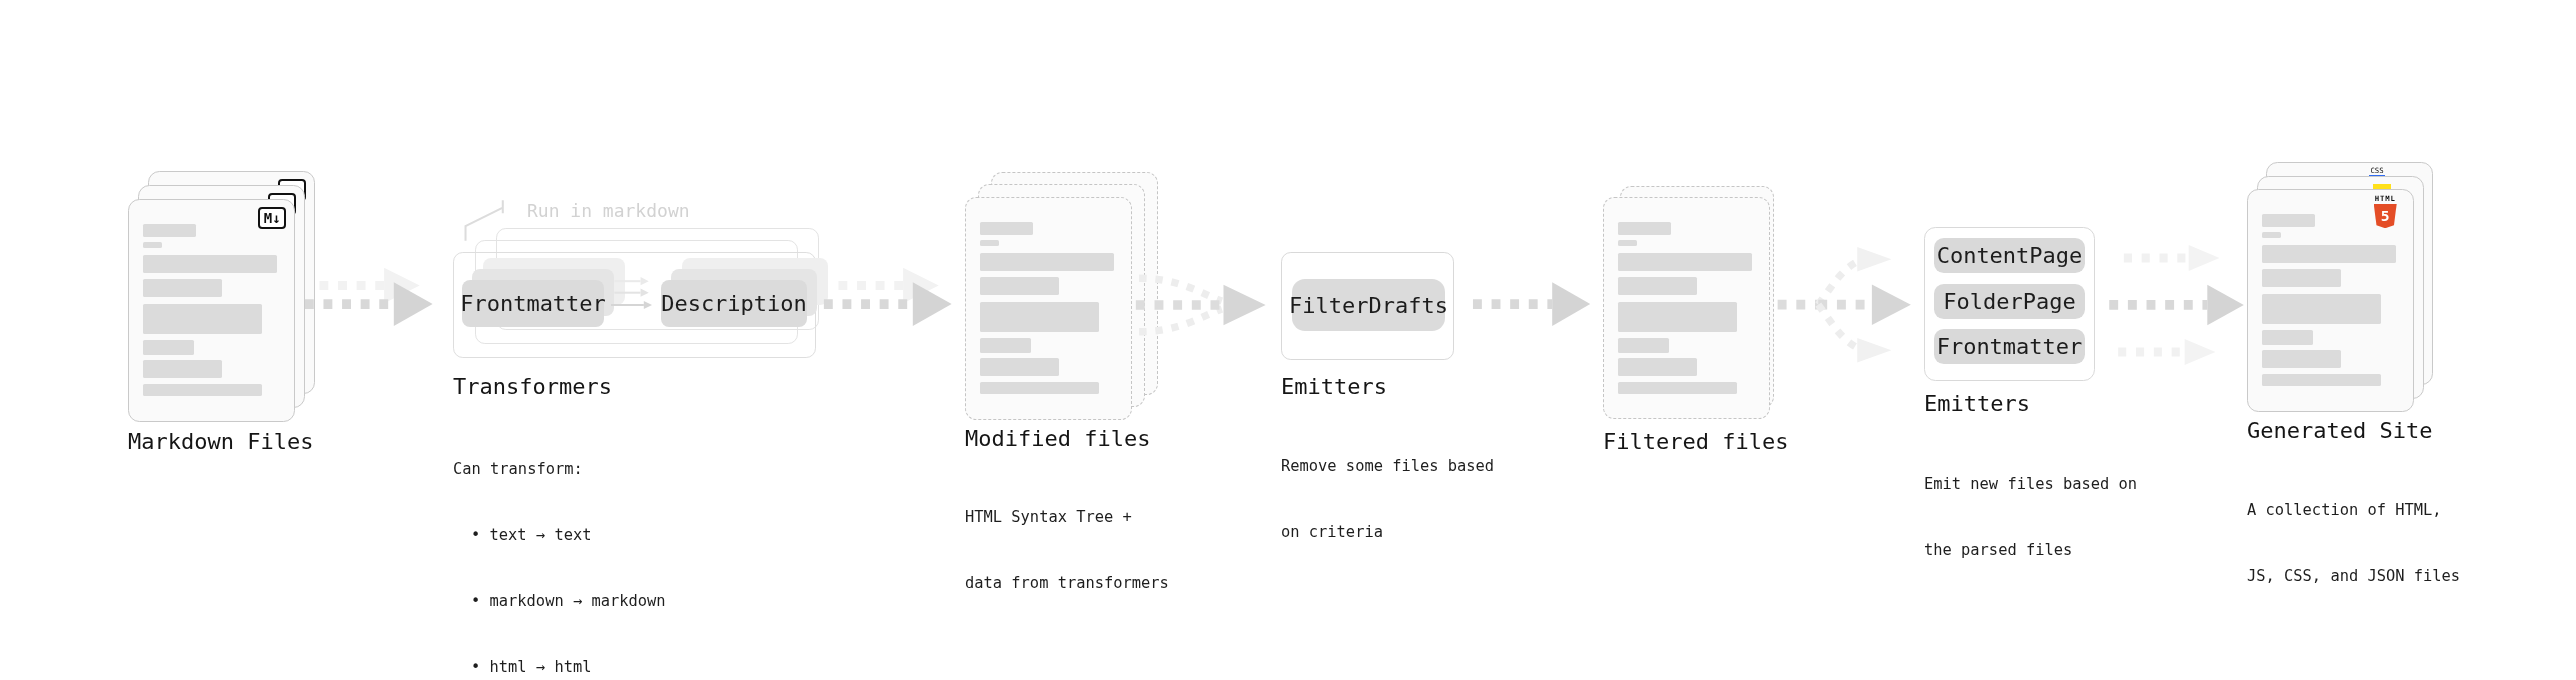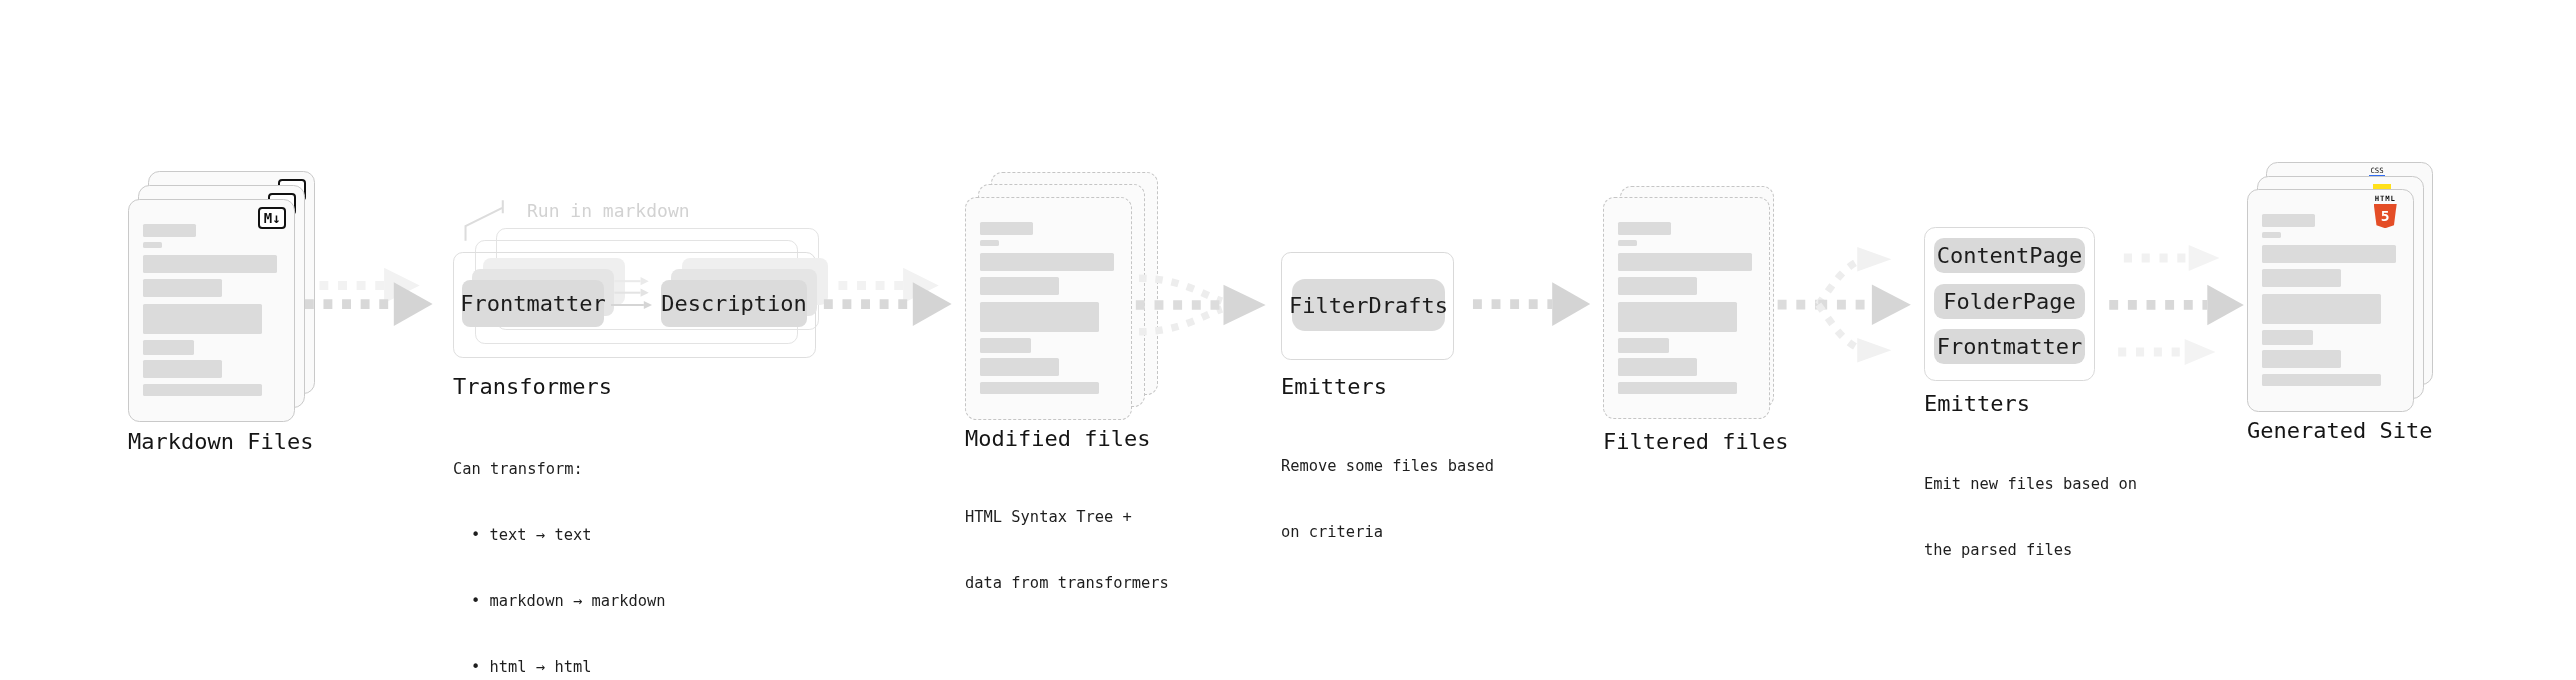--- a/index.html
+++ b/index.html
@@ -268,15 +268,19 @@
   <div class="bar" style="left: 14px; top: 24.4px; width: 53px; height: 12.2px;"></div>
       <div class="bar" style="left: 14px; top: 42px; width: 18.7px; height: 5.7px;"></div>
       <div class="bar" style="left: 14px; top: 55px; width: 134px; height: 18px;"></div>
       <div class="bar" style="left: 14px; top: 79px; width: 79px; height: 18px;"></div>
       <div class="bar" style="left: 14px; top: 104px; width: 119px; height: 30px;"></div>
       <div class="bar" style="left: 14px; top: 140px; width: 51px; height: 14.6px;"></div>
       <div class="bar" style="left: 14px; top: 160px; width: 79px; height: 18px;"></div>
       <div class="bar" style="left: 14px; top: 184px; width: 119px; height: 12.2px;"></div>
     </div>
   <div class="stage-label" style="left:2247px;top:419px">Generated Site</div>
+  <div class="stage-sub" style="left:2247px;top:455px">
+    <div>A collection of HTML,</div>
+    <div>JS, CSS, and JSON files</div>
+  </div>
 
 </div>
 
 
 </body></html>

